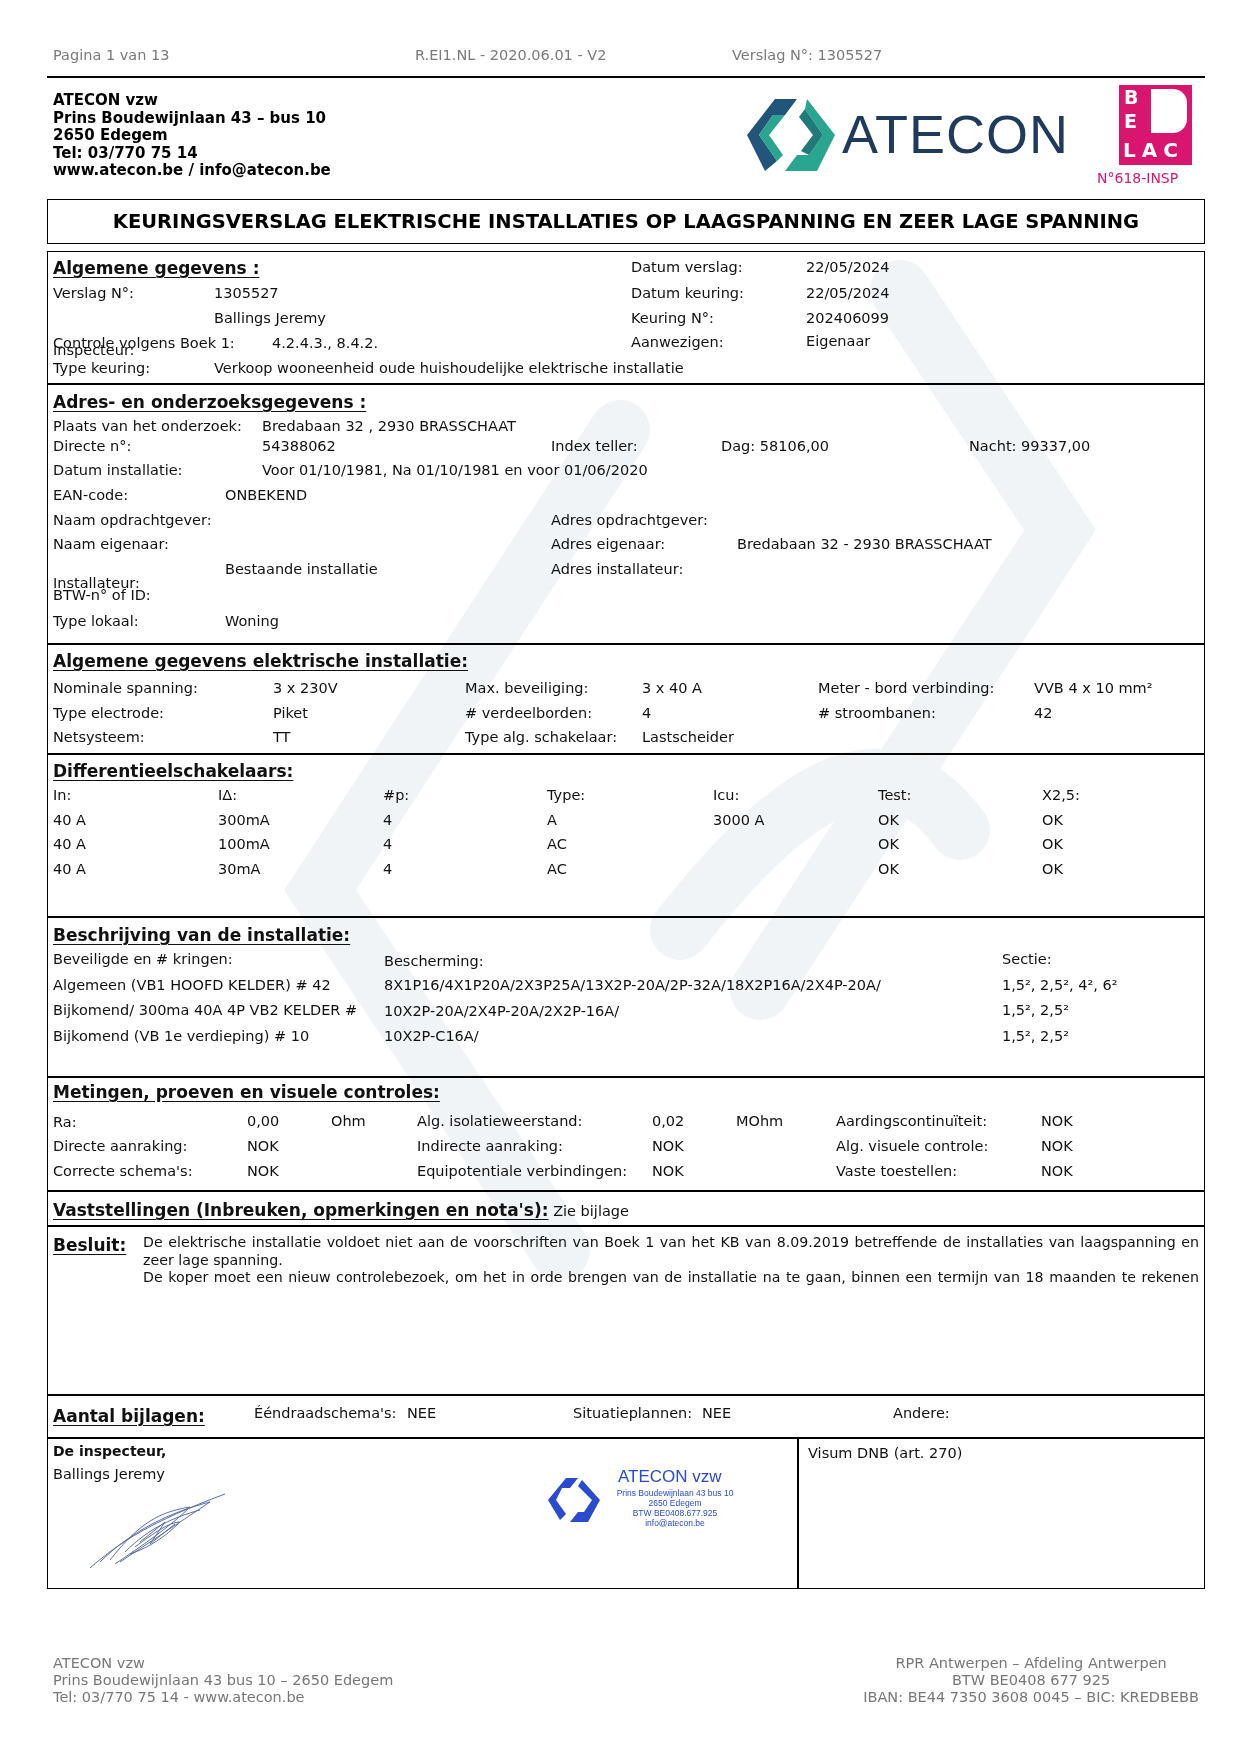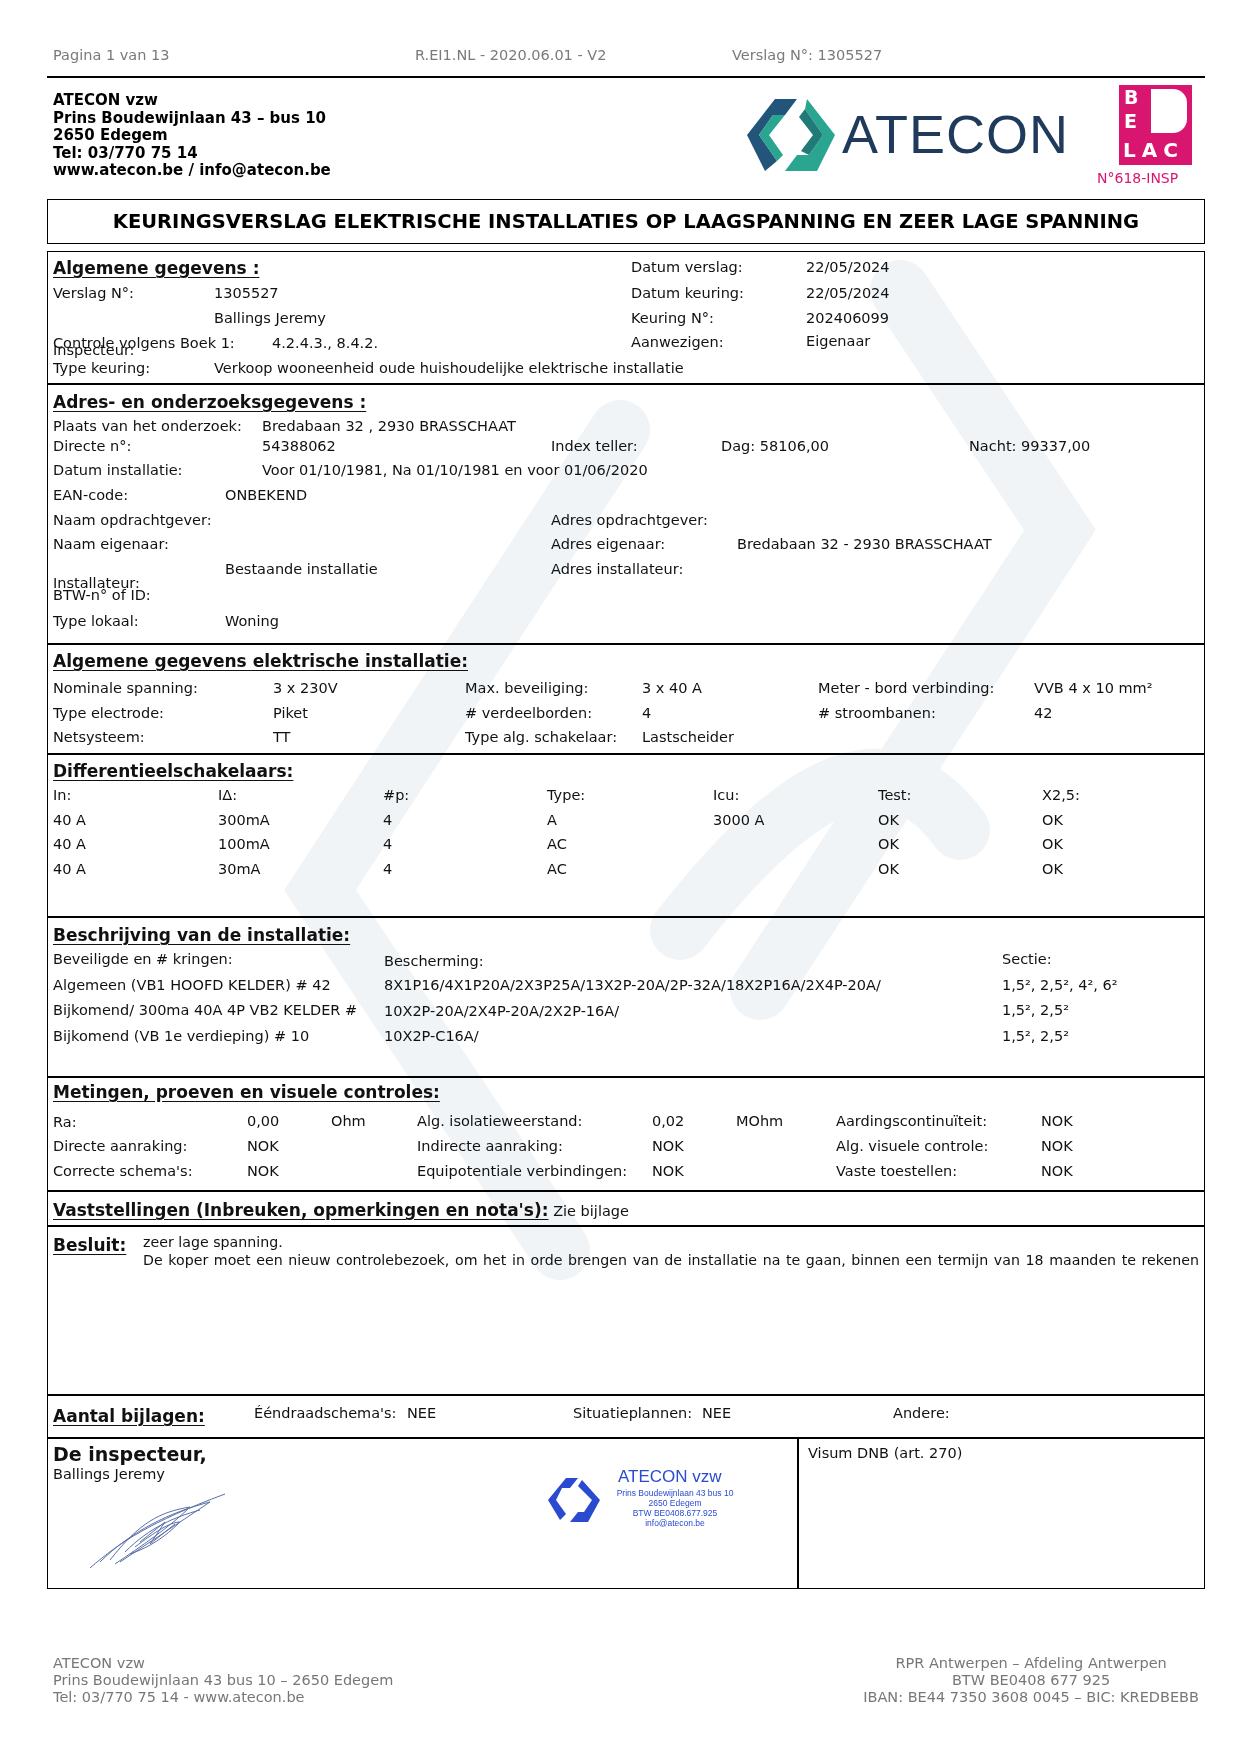--- a/index.html
+++ b/index.html
@@ -201,32 +201,33 @@
 <div class="abs" style="left:836px; top:1163px;">Vaste toestellen:</div>
 <div class="abs" style="left:1041px; top:1163px;">NOK</div>
 
 <div class="abs" style="left:53px; top:1200px;">
   <span class="sec-title">Vaststellingen (Inbreuken, opmerkingen en nota's):</span>
   <span>Zie bijlage</span>
 </div>
 
 <div class="abs sec-title" style="left:53px; top:1235px;">Besluit:</div>
 <div class="abs" style="left:143px; top:1234px; width:1056px; line-height:17.5px; font-size:14.2px; white-space:normal;">
+  <div style="text-align:justify; text-align-last:justify;">De elektrische installatie voldoet niet aan de voorschriften van Boek 1 van het KB van 8.09.2019 betreffende de installaties van laagspanning en</div>
   <div>zeer lage spanning.</div>
   <div style="text-align:justify; text-align-last:justify;">De koper moet een nieuw controlebezoek, om het in orde brengen van de installatie na te gaan, binnen een termijn van 18 maanden te rekenen</div>
 </div>
 
 <div class="abs sec-title" style="left:53px; top:1406px;">Aantal bijlagen:</div>
 <div class="abs" style="left:254px; top:1405px;">Ééndraadschema's:</div>
 <div class="abs" style="left:407px; top:1405px;">NEE</div>
 <div class="abs" style="left:573px; top:1405px;">Situatieplannen:</div>
 <div class="abs" style="left:702px; top:1405px;">NEE</div>
 <div class="abs" style="left:893px; top:1405px;">Andere:</div>
 
-<div class="abs" style="left:53px; top:1443px; font-weight:bold; font-size:19px;">De inspecteur,</div>
+<div class="abs" style="left:53px; top:1443px; font-weight:bold; font-size:14px;">De inspecteur,</div>
 <div class="abs" style="left:53px; top:1466px;">Ballings Jeremy</div>
 <svg class="abs" style="left:80px; top:1492px;" width="160" height="80" viewBox="0 0 160 80">
   <g fill="none" stroke="#5a6fa8" stroke-width="1">
     <path d="M10 76 C40 50 70 30 145 2"></path>
     <path d="M20 70 C50 40 90 20 130 10 C100 30 70 50 40 70"></path>
     <path d="M30 68 C60 30 80 20 110 15 C90 35 60 55 35 72"></path>
     <path d="M45 60 C70 35 95 25 120 18"></path>
     <path d="M55 55 C75 40 90 30 100 30 C85 45 70 55 50 62"></path>
     <path d="M60 50 L85 30 L70 52 L95 32"></path>
   </g>

